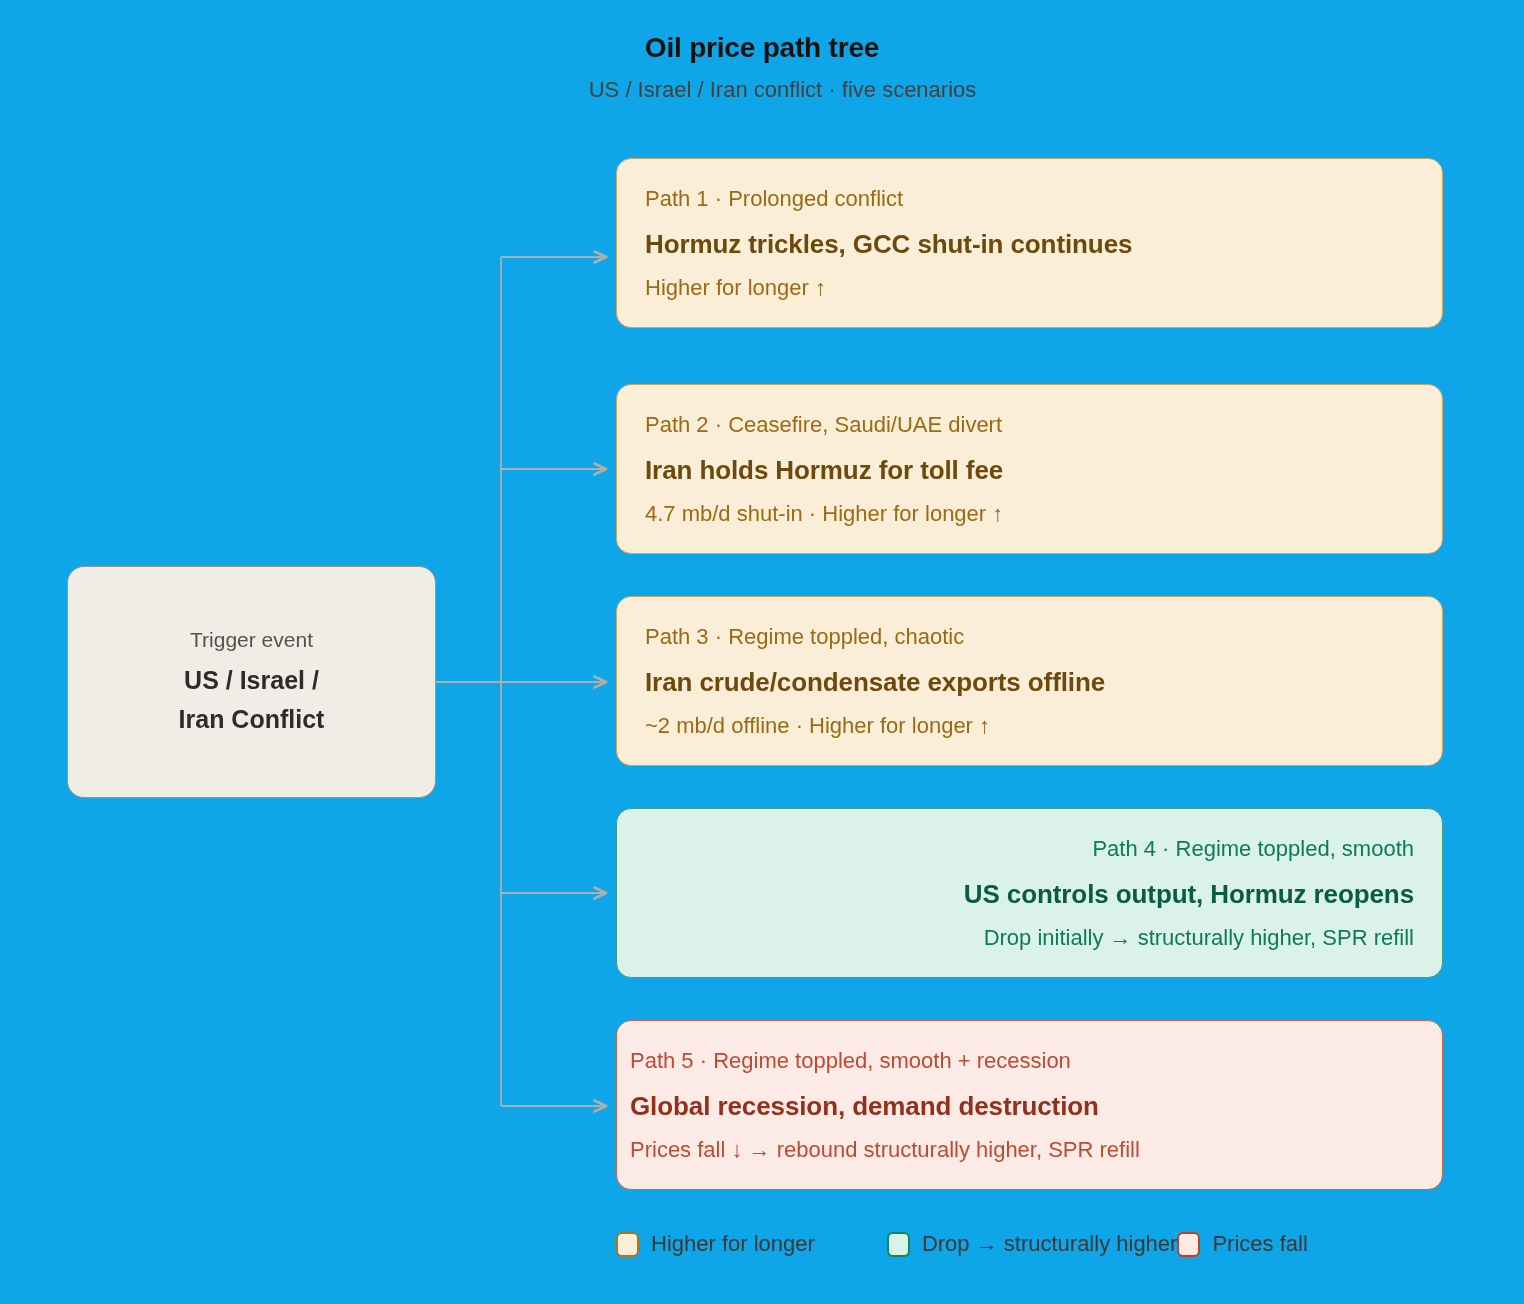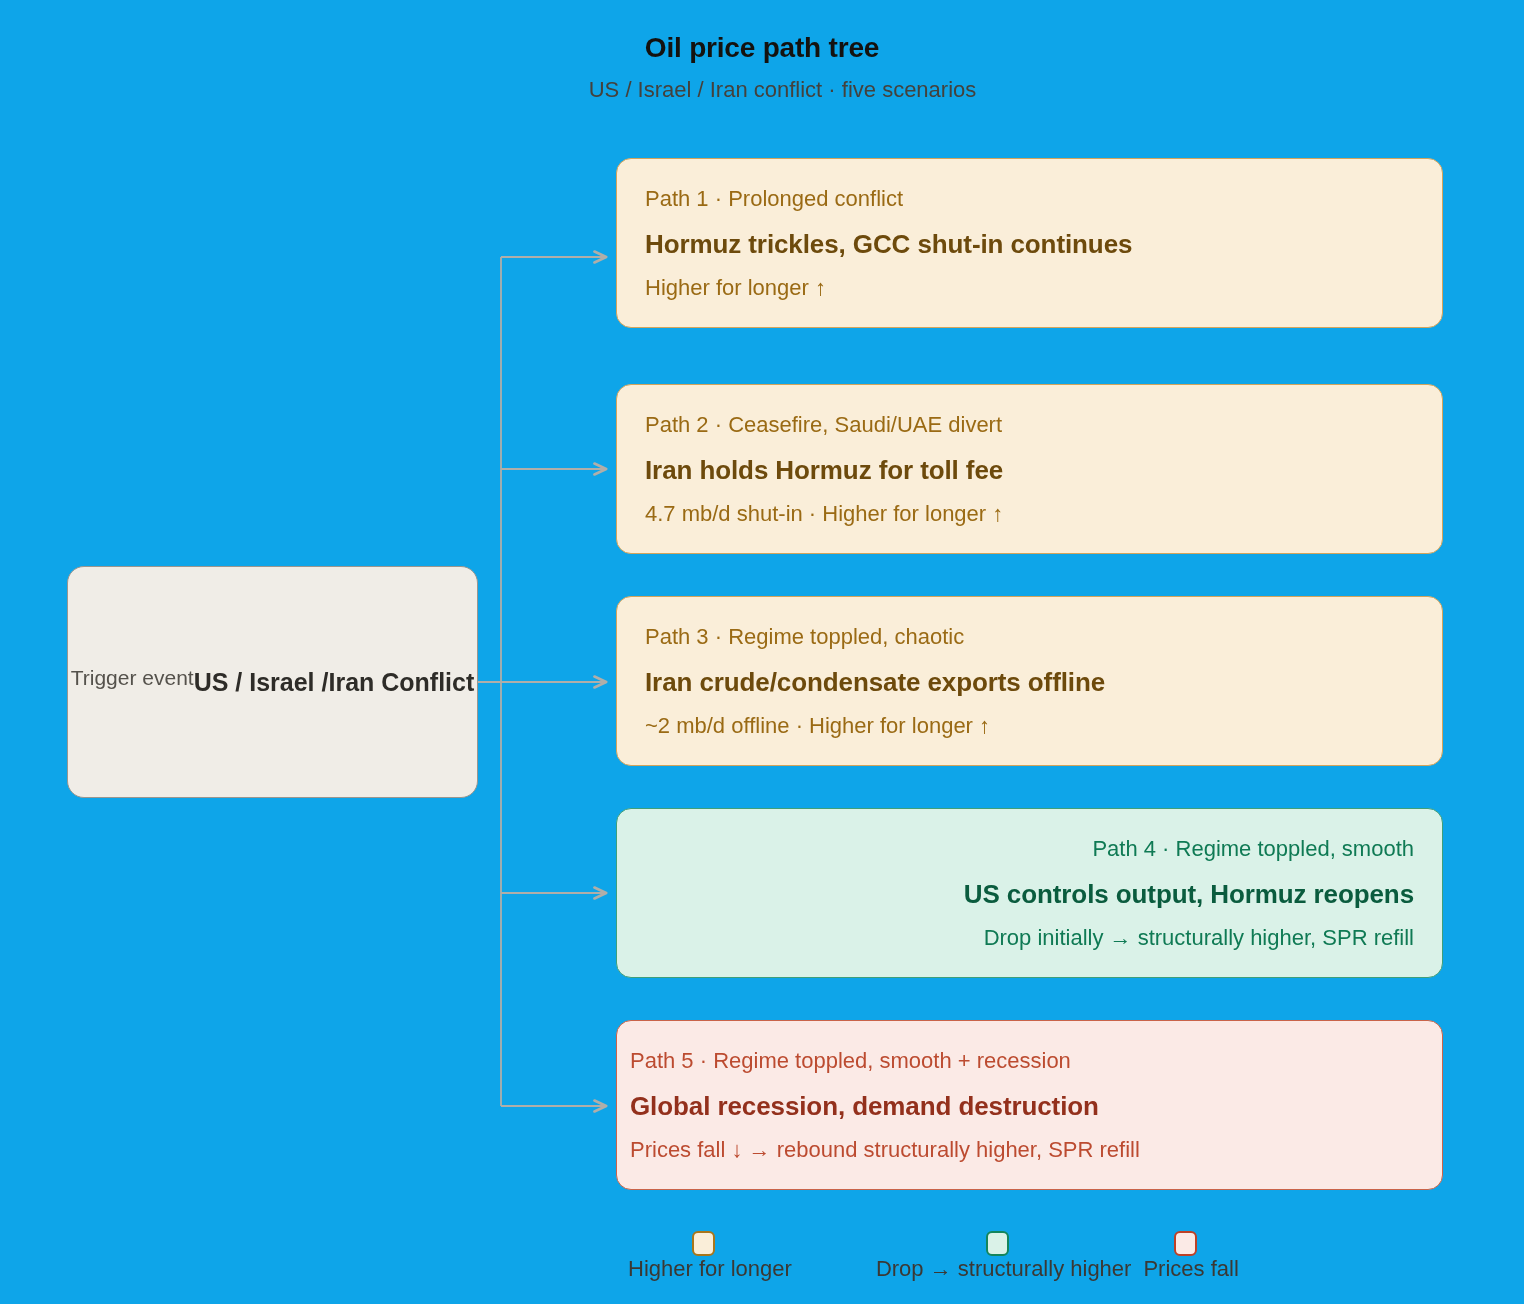--- a/index.html
+++ b/index.html
@@ -51,27 +51,27 @@
     width: 1524px;
     height: 1304px;
     pointer-events: none;
   }
 
   
   .trigger-node {
     position: absolute;
     left: 67px;
     top: 566px;
-    width: 411px;
+    width: 369px;
     height: 232px;
     background: #f0ede7;
     border: 1.6px solid #9a968f;
     border-radius: 17px;
     display: flex;
-    flex-direction: row;
+    flex-direction: column;
     align-items: center;
     justify-content: center;
   }
   .trigger-kicker {
     font-size: 21px;
     color: #55524c;
     line-height: 1.3;
     margin-bottom: 8px;
   }
   .trigger-line {
@@ -129,21 +129,21 @@
     left: 616px;
     top: 1231px;
     width: 827px;
     display: flex;
     flex-direction: row;
     align-items: center;
     justify-content: flex-start;
   }
   .legend-item {
     display: flex;
-    flex-direction: column;
+    flex-direction: row;
     align-items: center;
   }
   .legend-item + .legend-item { margin-left: 72px; }
   .legend-item:nth-child(3) { margin-left: 0; }
 
   .legend-swatch {
     width: 23px;
     height: 25px;
     border-radius: 6px;
     border-width: 2px;

